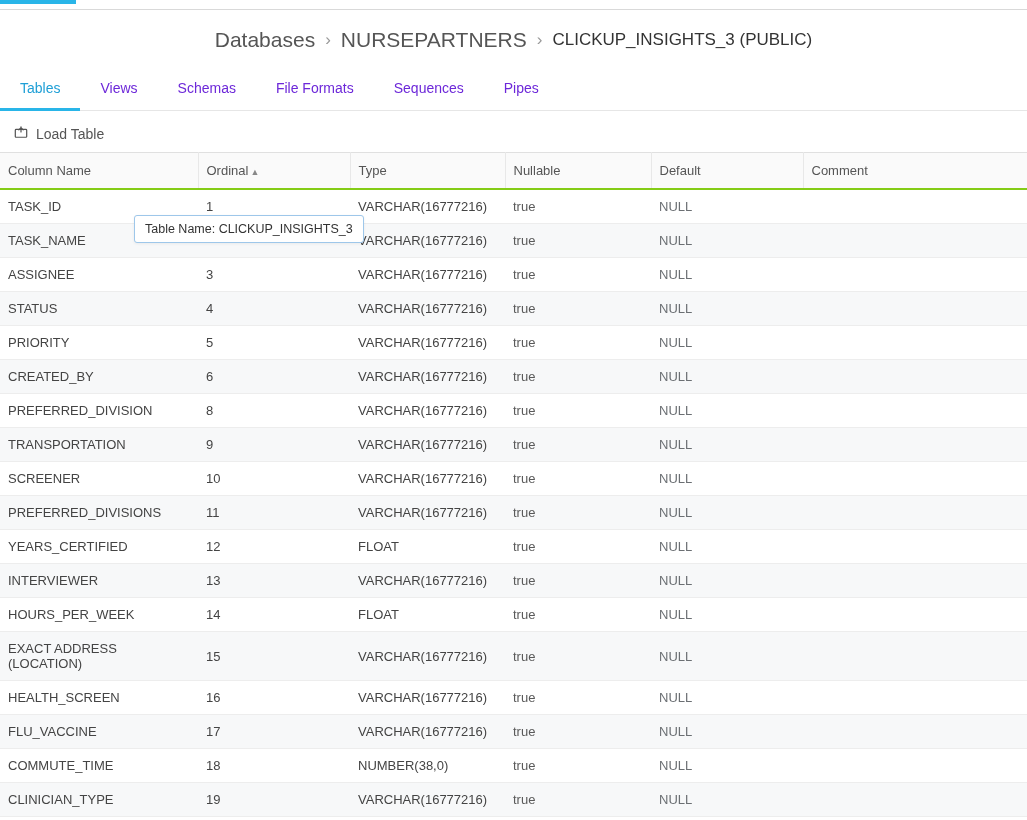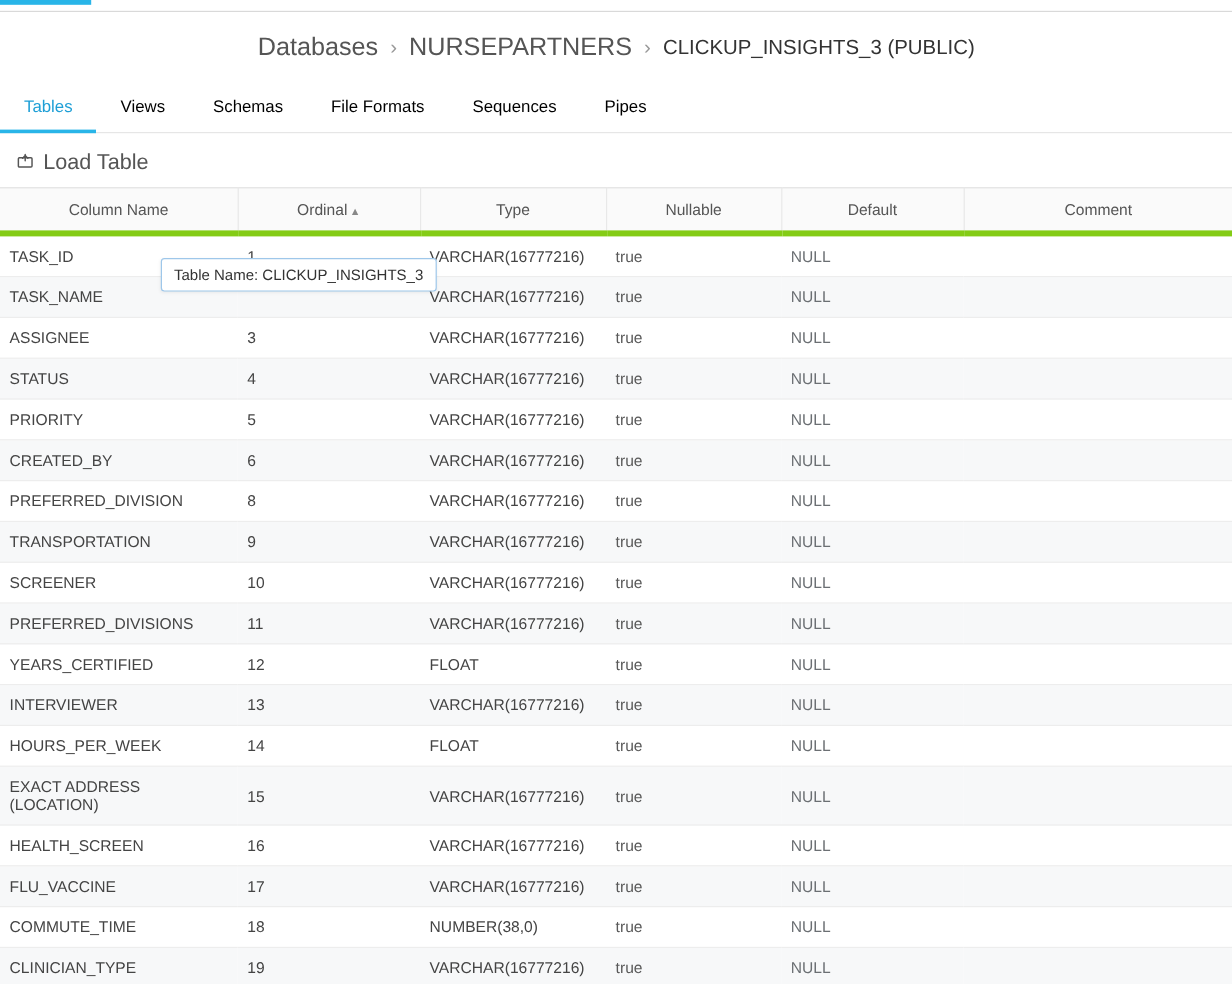--- a/index.html
+++ b/index.html
@@ -51,52 +51,52 @@
 
     .subtabs {
       display: flex;
       gap: 0;
       border-bottom: 1px solid #e6e6e6;
       padding-left: 0;
       margin-top: 8px;
     }
     .subtab {
       padding: 10px 20px 12px;
-      color: #000000;
+      color: #6d28d9;
       font-size: 14px;
       cursor: pointer;
       border-bottom: 3px solid transparent;
       margin-bottom: -1px;
     }
     .subtab.active {
       color: #1e9fd6;
       border-bottom-color: #29b5e8;
     }
 
     .toolbar {
       padding: 14px 14px 10px;
       display: flex;
       align-items: center;
       gap: 8px;
       color: #555;
-      font-size: 18px;
+      font-size: 14px;
     }
     .load-icon { width: 14px; height: 14px; }
 
     table {
       width: 100%;
       border-collapse: collapse;
       font-size: 13px;
     }
     thead th {
-      text-align: center;
+      text-align: left;
       font-weight: 400;
       background: #fafafa;
       border-top: 1px solid #e0e0e0;
-      border-bottom: 5px solid #84cc16;
+      border-bottom: 2px solid #84cc16;
       border-right: 1px solid #e8e8e8;
       padding: 10px 8px;
       color: #555;
     }
     thead th:last-child { border-right: none; }
     .sort-caret { font-size: 9px; color: #888; margin-left: 2px; }
 
     tbody td {
       padding: 9px 8px;
       border-bottom: 1px solid #ededed;

